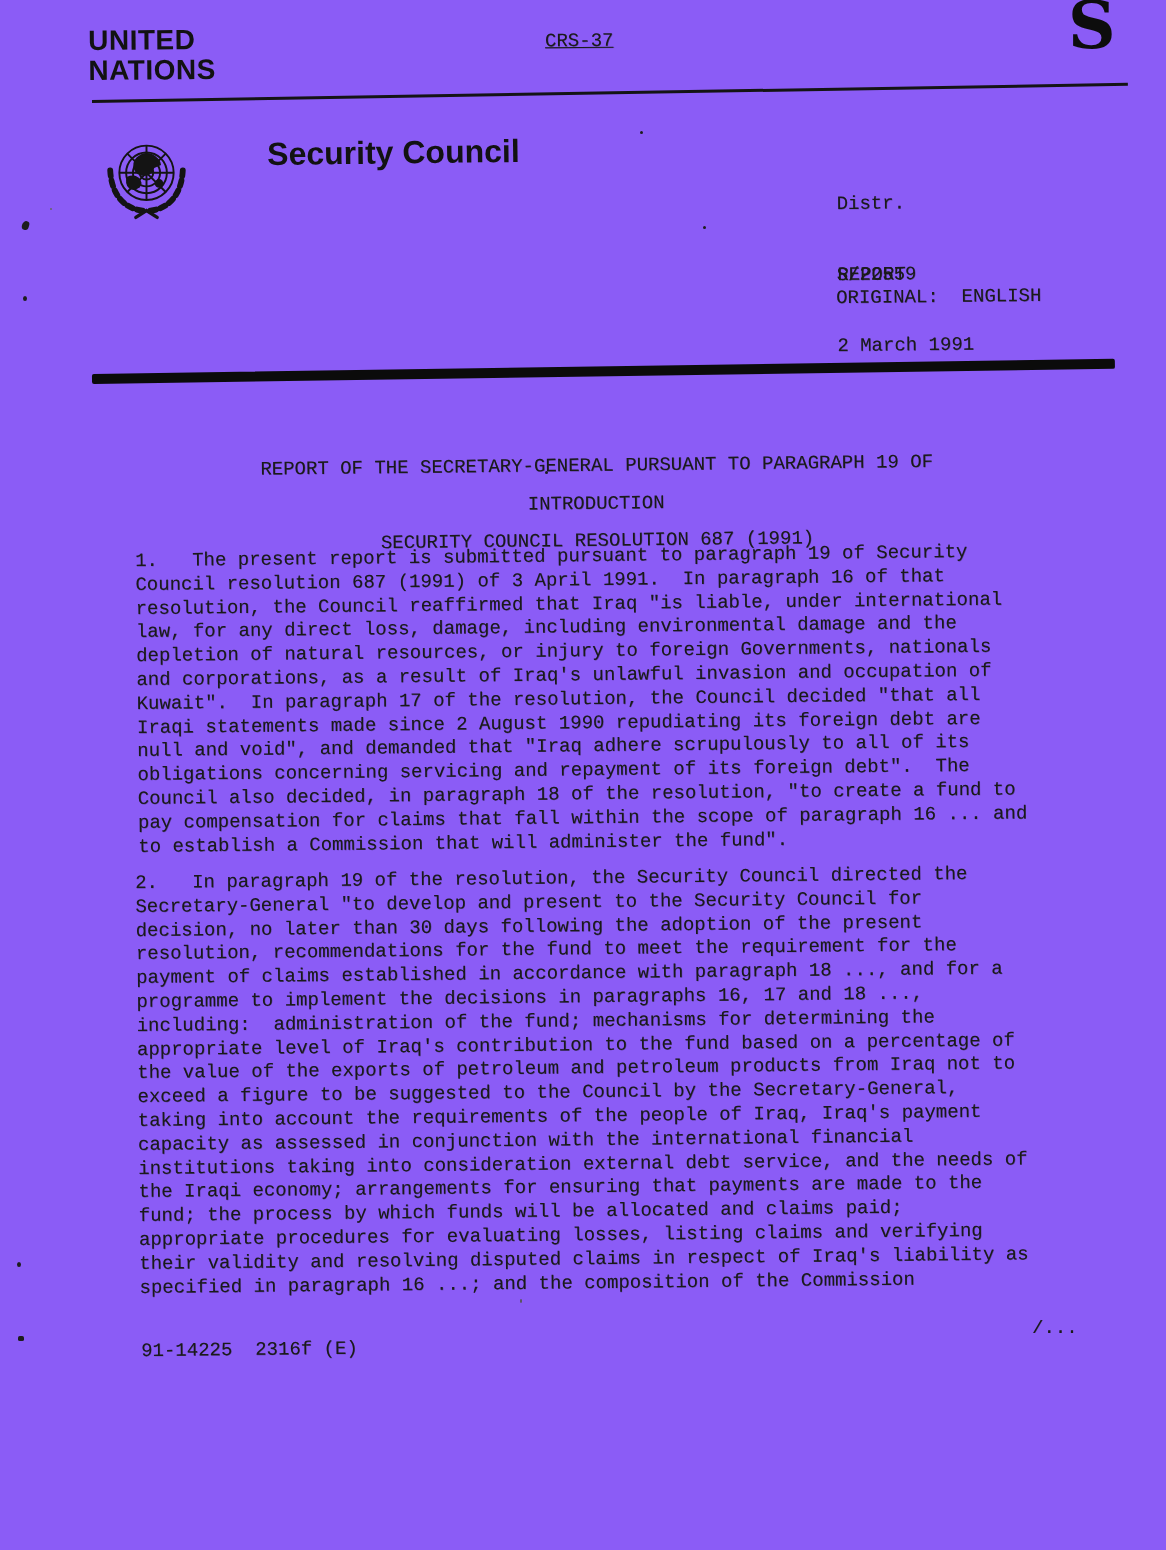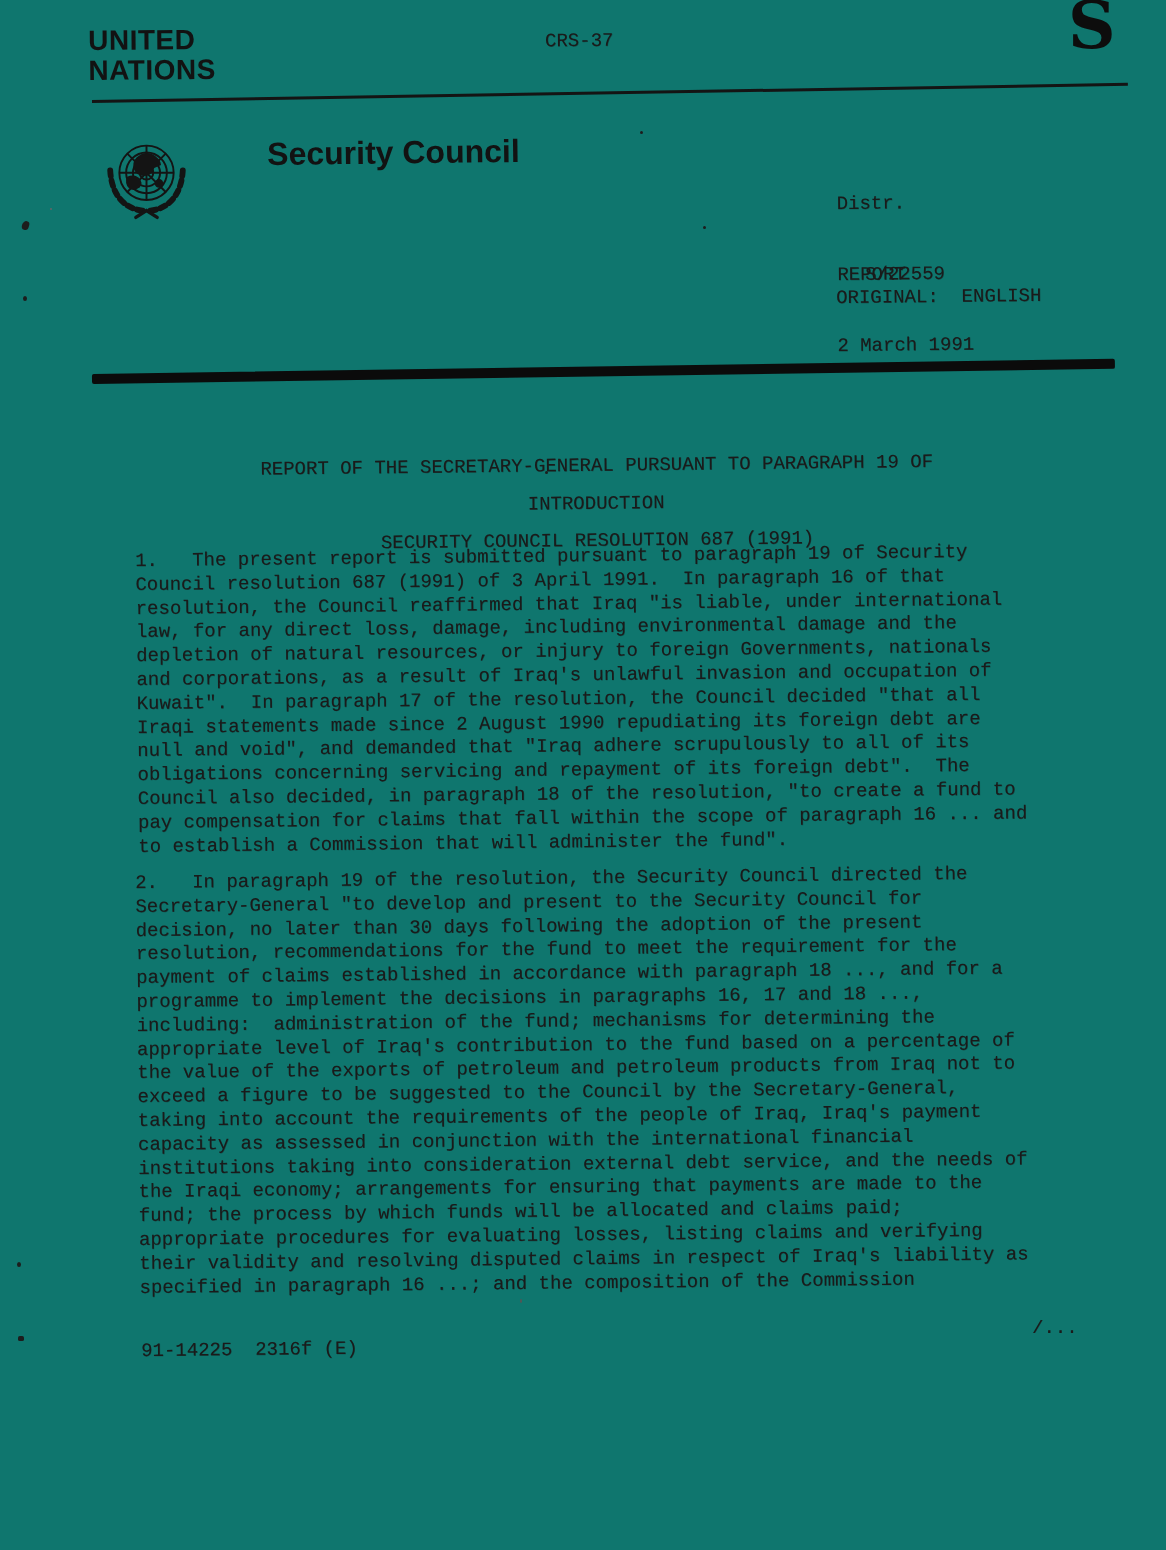--- a/index.html
+++ b/index.html
@@ -1,21 +1,21 @@
 <!DOCTYPE html>
 <html><head>
 <meta charset="utf-8">
 <style>
   * { margin: 0; padding: 0; box-sizing: border-box; }
   html, body { background: #fbfbfa; }
   .page {
     position: relative;
     width: 1166px;
     height: 1550px;
-    background: #0f766e;
+    background: #8b5cf6;
     overflow: hidden;
     color: #161616;
   }
   .mono {
     font-family: "Liberation Mono", "DejaVu Sans Mono", monospace;
     font-size: 19px;
     line-height: 23.8px;
     white-space: pre-wrap;
     color: #1a1a1a;
     text-shadow: 0.4px 0.4px 0 rgba(25,25,25,0.45);
@@ -28,21 +28,21 @@
   .abs { position: absolute; }
 
   .org-name {
     left: 88px; top: 26px;
     font-size: 28px; line-height: 30px;
     letter-spacing: 0.5px;
     white-space: pre-wrap;
     transform: rotate(-0.5deg);
     transform-origin: 0 0;
   }
-  .ref-code { left: 545px; top: 30px; transform: rotate(-0.5deg); }
+  .ref-code { left: 545px; top: 30px; transform: rotate(-0.5deg); text-decoration: underline; }
   .series-letter {
     left: 1068px; top: -8px;
     font-family: "DejaVu Serif", "Liberation Serif", serif;
     font-weight: bold;
     font-size: 66px; line-height: 1;
     color: #0d0d0d;
   }
   .rule-thin {
     left: 92px; top: 100px;
     width: 1036px; height: 3px;
@@ -51,21 +51,21 @@
     transform-origin: 0 50%;
   }
   .emblem { left: 97px; top: 134px; width: 99px; height: 97px; }
   .organ-title {
     left: 267px; top: 136px;
     font-size: 32px;
     transform: rotate(-0.7deg);
     transform-origin: 0 0;
   }
   .meta { left: 836px; transform: rotate(-0.6deg); transform-origin: 0 0; }
-  .meta div { display: block; text-align: center; }
+  .meta div { display: block; }
   .meta-distr   { top: 145px; }
   .meta-symbol  { top: 216px; }
   .meta-original{ top: 287px; }
   .rule-thick {
     left: 92px; top: 374px;
     width: 1023px; height: 10px;
     background: #0b0b0b;
     transform: rotate(-0.85deg);
     transform-origin: 0 50%;
     border-radius: 2px;

